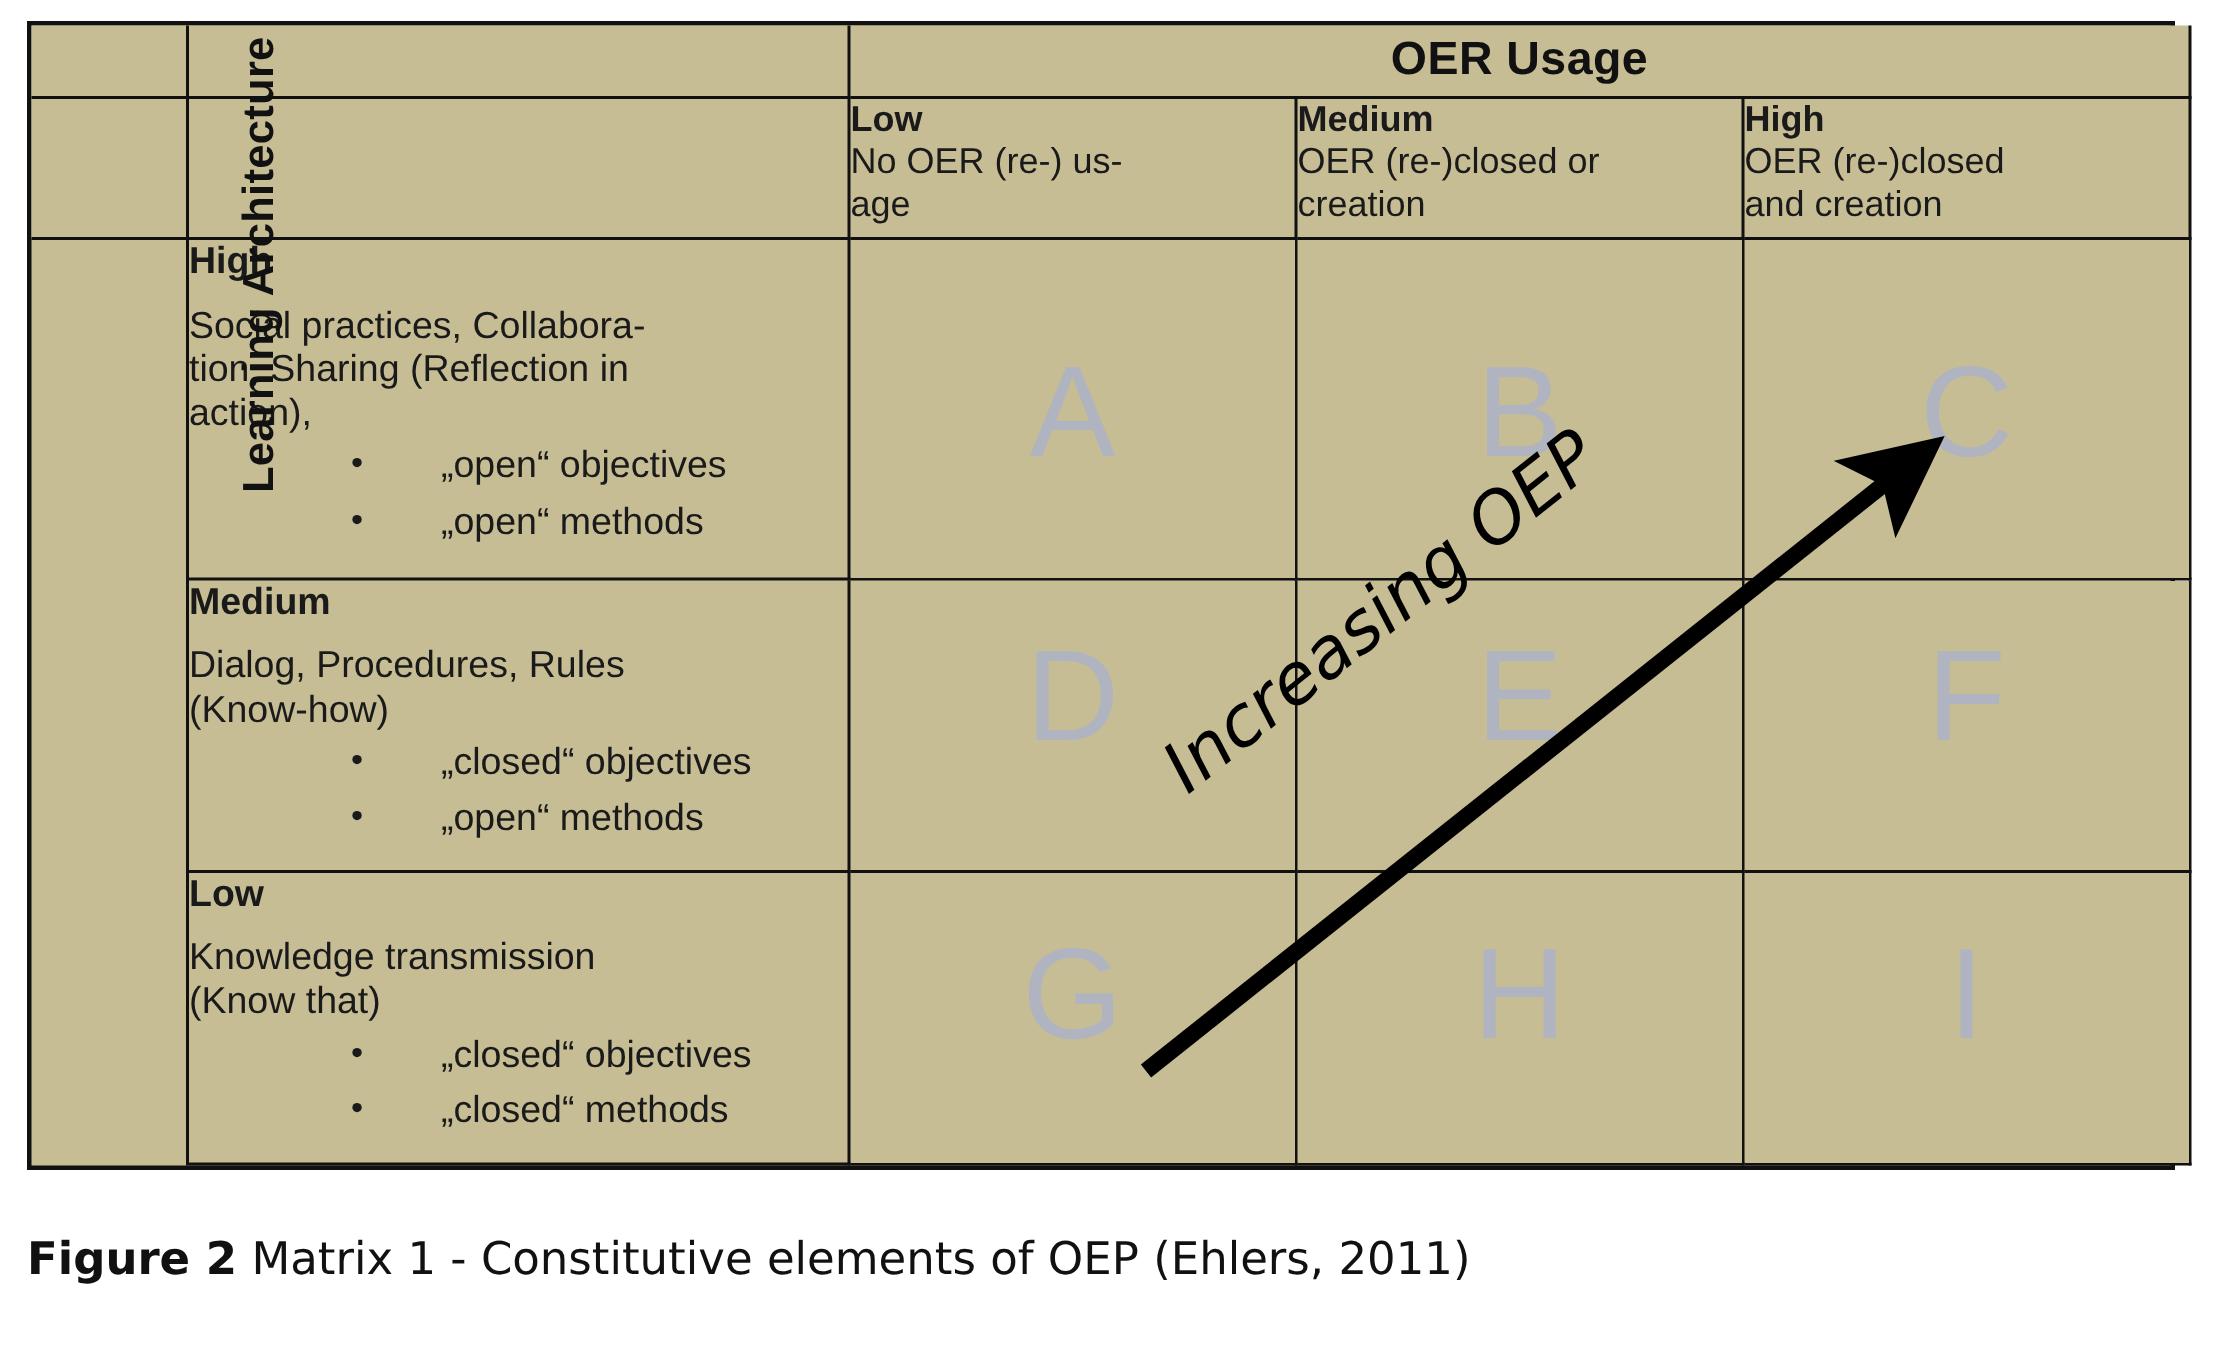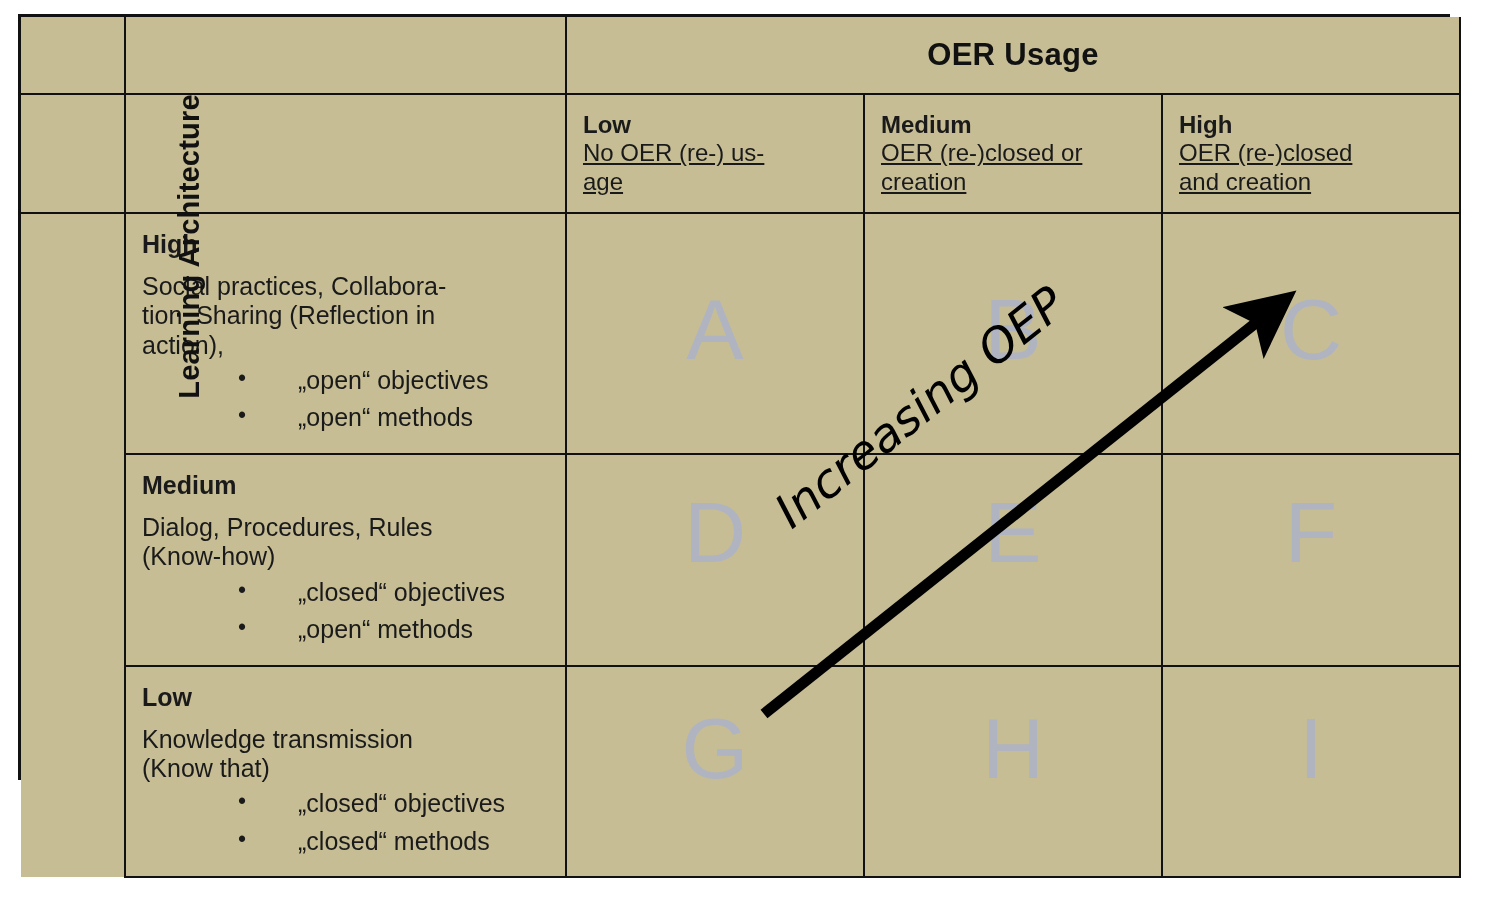--- a/index.html
+++ b/index.html
@@ -37,21 +37,21 @@
   table.matrix {
     border-collapse: collapse;
     width: 100%;
     height: 100%;
     table-layout: fixed;
   }
   table.matrix td {
     border: 2px solid #111;
     background: #c6bd95;
     vertical-align: top;
-    padding: 16px;
+    padding: 0;
     box-sizing: border-box;
   }
 
   
   .col-axis    { width: 104px; }
   .col-rowdesc { width: 441px; }
   .col-data    { width: 298px; }
 
   
   .hdr-blank {
@@ -71,21 +71,21 @@
   }
   td.oer-usage-cell { border-top: none !important; height: 48px; }
 
   .colhdr {
     padding: 6px 10px 8px 12px;
     font-size: 24px;
     color: #1a1a1a;
     line-height: 1.18;
   }
   .colhdr .lvl { font-weight: bold; display: block; }
-  .colhdr .desc { display: block; white-space: pre-line; text-decoration: underline; }
+  .colhdr .desc { display: block; white-space: pre-line; }
 
   
   td.axis-cell {
     position: relative;
     vertical-align: middle;
     text-align: center;
     border-bottom: none !important;
     border-left: none !important;
   }
   .axis-label {
@@ -102,21 +102,21 @@
   
   .rowdesc {
     padding: 6px 8px 4px 14px;
     font-size: 25px;
     color: #1a1a1a;
     line-height: 1.17;
   }
   .rowdesc .lvl { font-weight: bold; display: block; }
   .rowdesc .desc { display: block; white-space: pre-line; margin-top: 13px; }
   .rowdesc ul {
-    margin: 2px 0 0 0;
+    margin: 2px 0 0 12px;
     padding-left: 96px;
     list-style: none;
   }
   .rowdesc ul li {
     position: relative;
     padding-left: 60px;
     line-height: 1.5;
   }
   .rowdesc ul li::before {
     content: "\2022";
@@ -287,14 +287,17 @@
   <svg class="arrow-overlay" viewBox="0 0 1488 904">
     <defs>
       <marker id="arrowhead" markerWidth="7" markerHeight="7" refX="2.2" refY="3" orient="auto" markerUnits="strokeWidth">
         <path d="M0,0 L6.2,3 L0,6 L1.4,3 Z" fill="#000"></path>
       </marker>
     </defs>
     <line x1="764" y1="714" x2="1262" y2="318" stroke="#000" stroke-width="11" stroke-linecap="butt" marker-end="url(#arrowhead)"></line>
     <text x="930" y="420" transform="rotate(-38.5 930 420)" text-anchor="middle" font-family="'DejaVu Sans', sans-serif" font-style="italic" font-size="47" fill="#000">Increasing OEP</text>
   </svg>
 
+  <div class="caption">
+    <span class="fig-num">Figure 2</span><span> Matrix 1 - Constitutive elements of OEP (Ehlers, 2011)</span>
+  </div>
 
 </div>
 
 </body></html>

